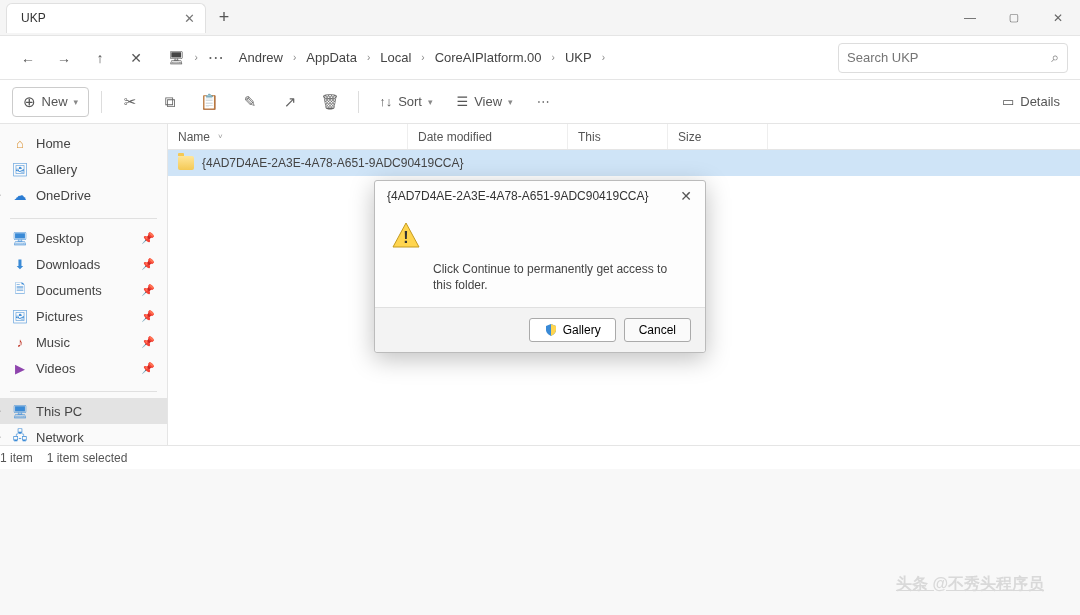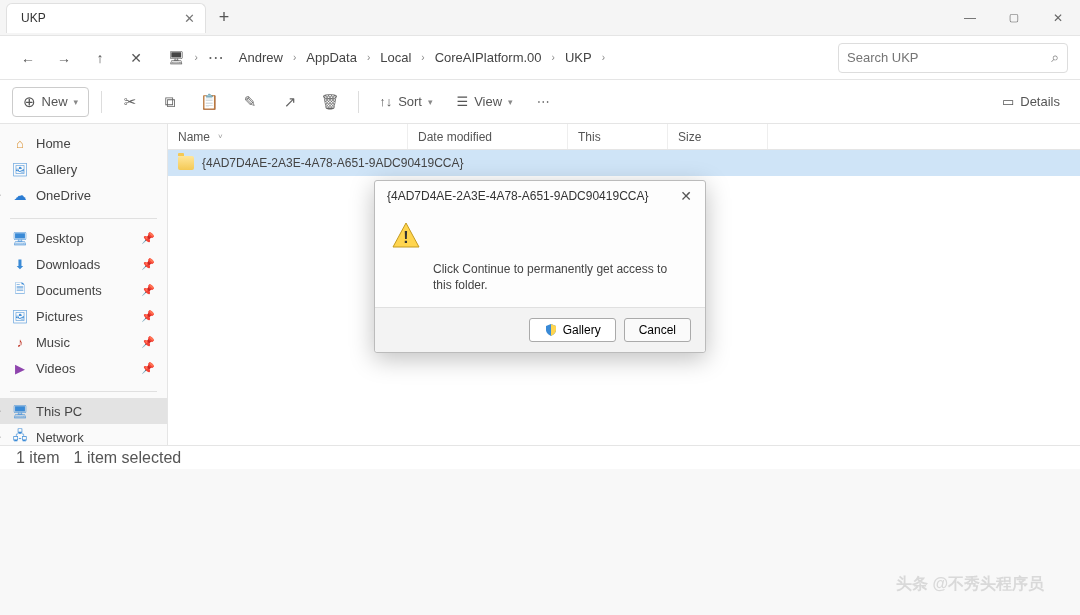--- a/index.html
+++ b/index.html
@@ -67,24 +67,24 @@
 .warn { width:30px; height:28px; flex-shrink:0; position:relative;}
 .warn svg { width:30px; height:28px;}
 .dtxt { font-size:12.5px; color:#2c4c8c; line-height:1.35;}
 .dsub { padding:0 16px 14px 58px; font-size:12px; color:#444; line-height:1.35;}
 .dbtns { display:flex; justify-content:flex-end; gap:8px; padding:10px 14px; border-top:1px solid #e0e0e0; background:#f3f3f3; border-radius:0 0 3px 3px;}
 .dbtn { height:24px; padding:0 14px; font-size:12px; border:1px solid #aaa; background:#fafafa; border-radius:3px; cursor:pointer; display:flex; align-items:center; gap:5px;}
 .dbtn.pri { background:#fff;}
 .shield { width:14px; height:14px;}
 
 
-.status { height:24px; border-top:1px solid #e5e5e5; display:flex; align-items:center; padding:0 16px; font-size:16px; color:#555; gap:14px;}
-
-
-.wm { position:absolute; right:36px; bottom:20px; font-size:16px; color:#d9d9d9; font-weight:bold;}
+.status { height:24px; border-top:1px solid #e5e5e5; display:flex; align-items:center; padding:0 0; font-size:12px; color:#555; gap:14px;}
+
+
+.wm { position:absolute; right:36px; bottom:20px; font-size:16px; color:#d9d9d9; font-weight:bold;text-decoration:underline;}
 
 
 .i-home{color:#d98f2f;}
 .i-gal{color:#3a8ad6;}
 .i-od{color:#2b7cd3;}
 .i-dk{color:#3a8ad6;}
 .i-dl{color:#3a8ad6;}
 .i-doc{color:#3a8ad6;}
 .i-pic{color:#3a8ad6;}
 .i-mu{color:#c0392b;}

